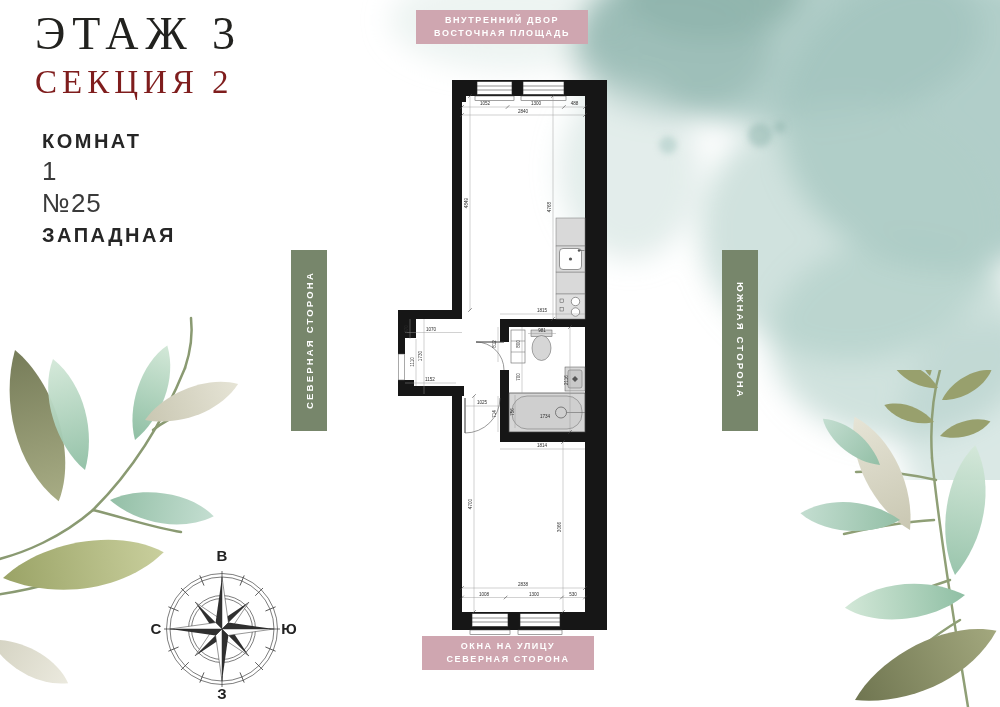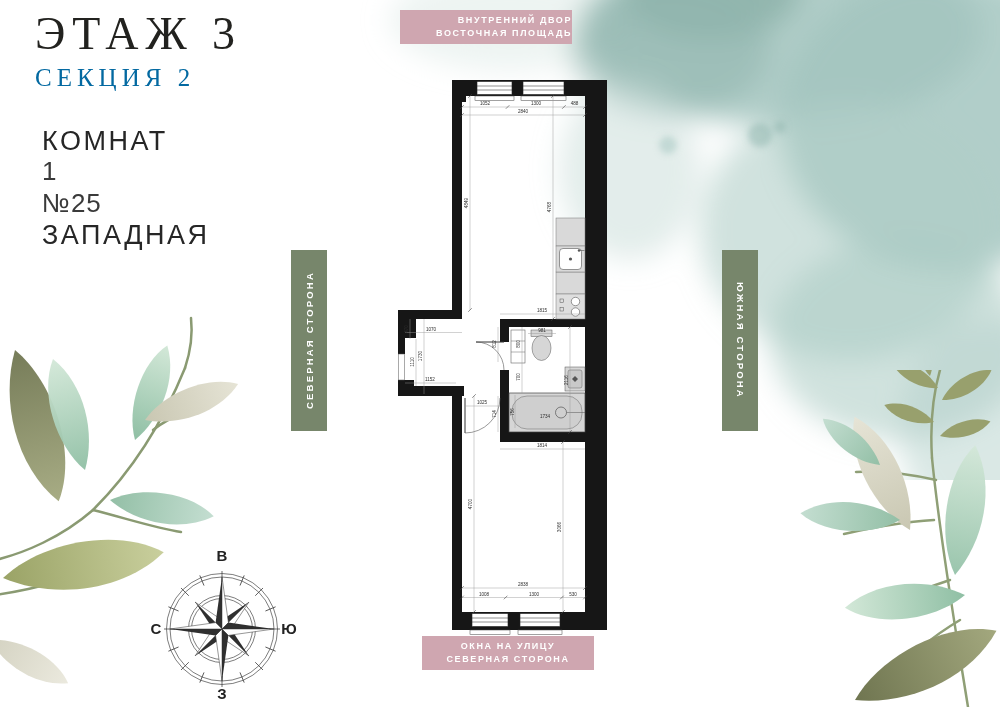--- a/index.html
+++ b/index.html
@@ -5,32 +5,32 @@
   html,body{margin:0;padding:0;}
   .canvas{position:relative;width:1000px;height:707px;background:#ffffff;overflow:hidden;
           font-family:"Liberation Sans", sans-serif;}
   .deco{position:absolute;z-index:0;}
   .layer{position:absolute;z-index:2;}
 
   
   .title-block{left:35px;top:10px;}
   .floor-title{font-family:"Liberation Serif", serif;font-size:46px;font-weight:500;
                letter-spacing:7px;color:#22221f;line-height:1.05;}
-  .section-subtitle{font-family:"Liberation Serif", serif;font-size:25px;font-weight:400;
-               letter-spacing:5px;color:#0369a1;margin-top:6px;}
+  .section-subtitle{font-family:"Liberation Serif", serif;font-size:33px;font-weight:400;
+               letter-spacing:5px;color:#7f1d1d;margin-top:6px;}
 
   
   .info-block{left:42px;top:126px;color:#262626;}
-  .info-label{font-size:27px;font-weight:400;letter-spacing:2.5px;line-height:30px;}
+  .info-label{font-size:20px;font-weight:700;letter-spacing:2.5px;line-height:30px;}
   .info-value{font-size:26px;font-weight:400;letter-spacing:1px;line-height:30px;color:#3a3a3a;margin-bottom:2px;}
 
   
   .badge-h{width:172px;text-align:center;color:#fff;font-weight:700;font-size:9px;
            letter-spacing:1.6px;line-height:13px;padding:4px 0;background:#cfa6b0;}
-  .badge-top{left:400px;top:10px;text-align:right;}
+  .badge-top{left:416px;top:10px;}
   .badge-bottom{left:422px;top:636px;}
   .badge-v{width:36px;height:181px;background:#77866b;color:#fff;font-weight:700;
            font-size:9.5px;letter-spacing:2.2px;display:flex;align-items:center;justify-content:center;}
   .badge-left{left:291px;top:250px;}
   .badge-right{left:722px;top:250px;}
   .vtext-up{writing-mode:vertical-rl;transform:rotate(180deg);}
   .vtext-down{writing-mode:vertical-rl;}
 
   
   .plan{left:398px;top:80px;z-index:1;}

